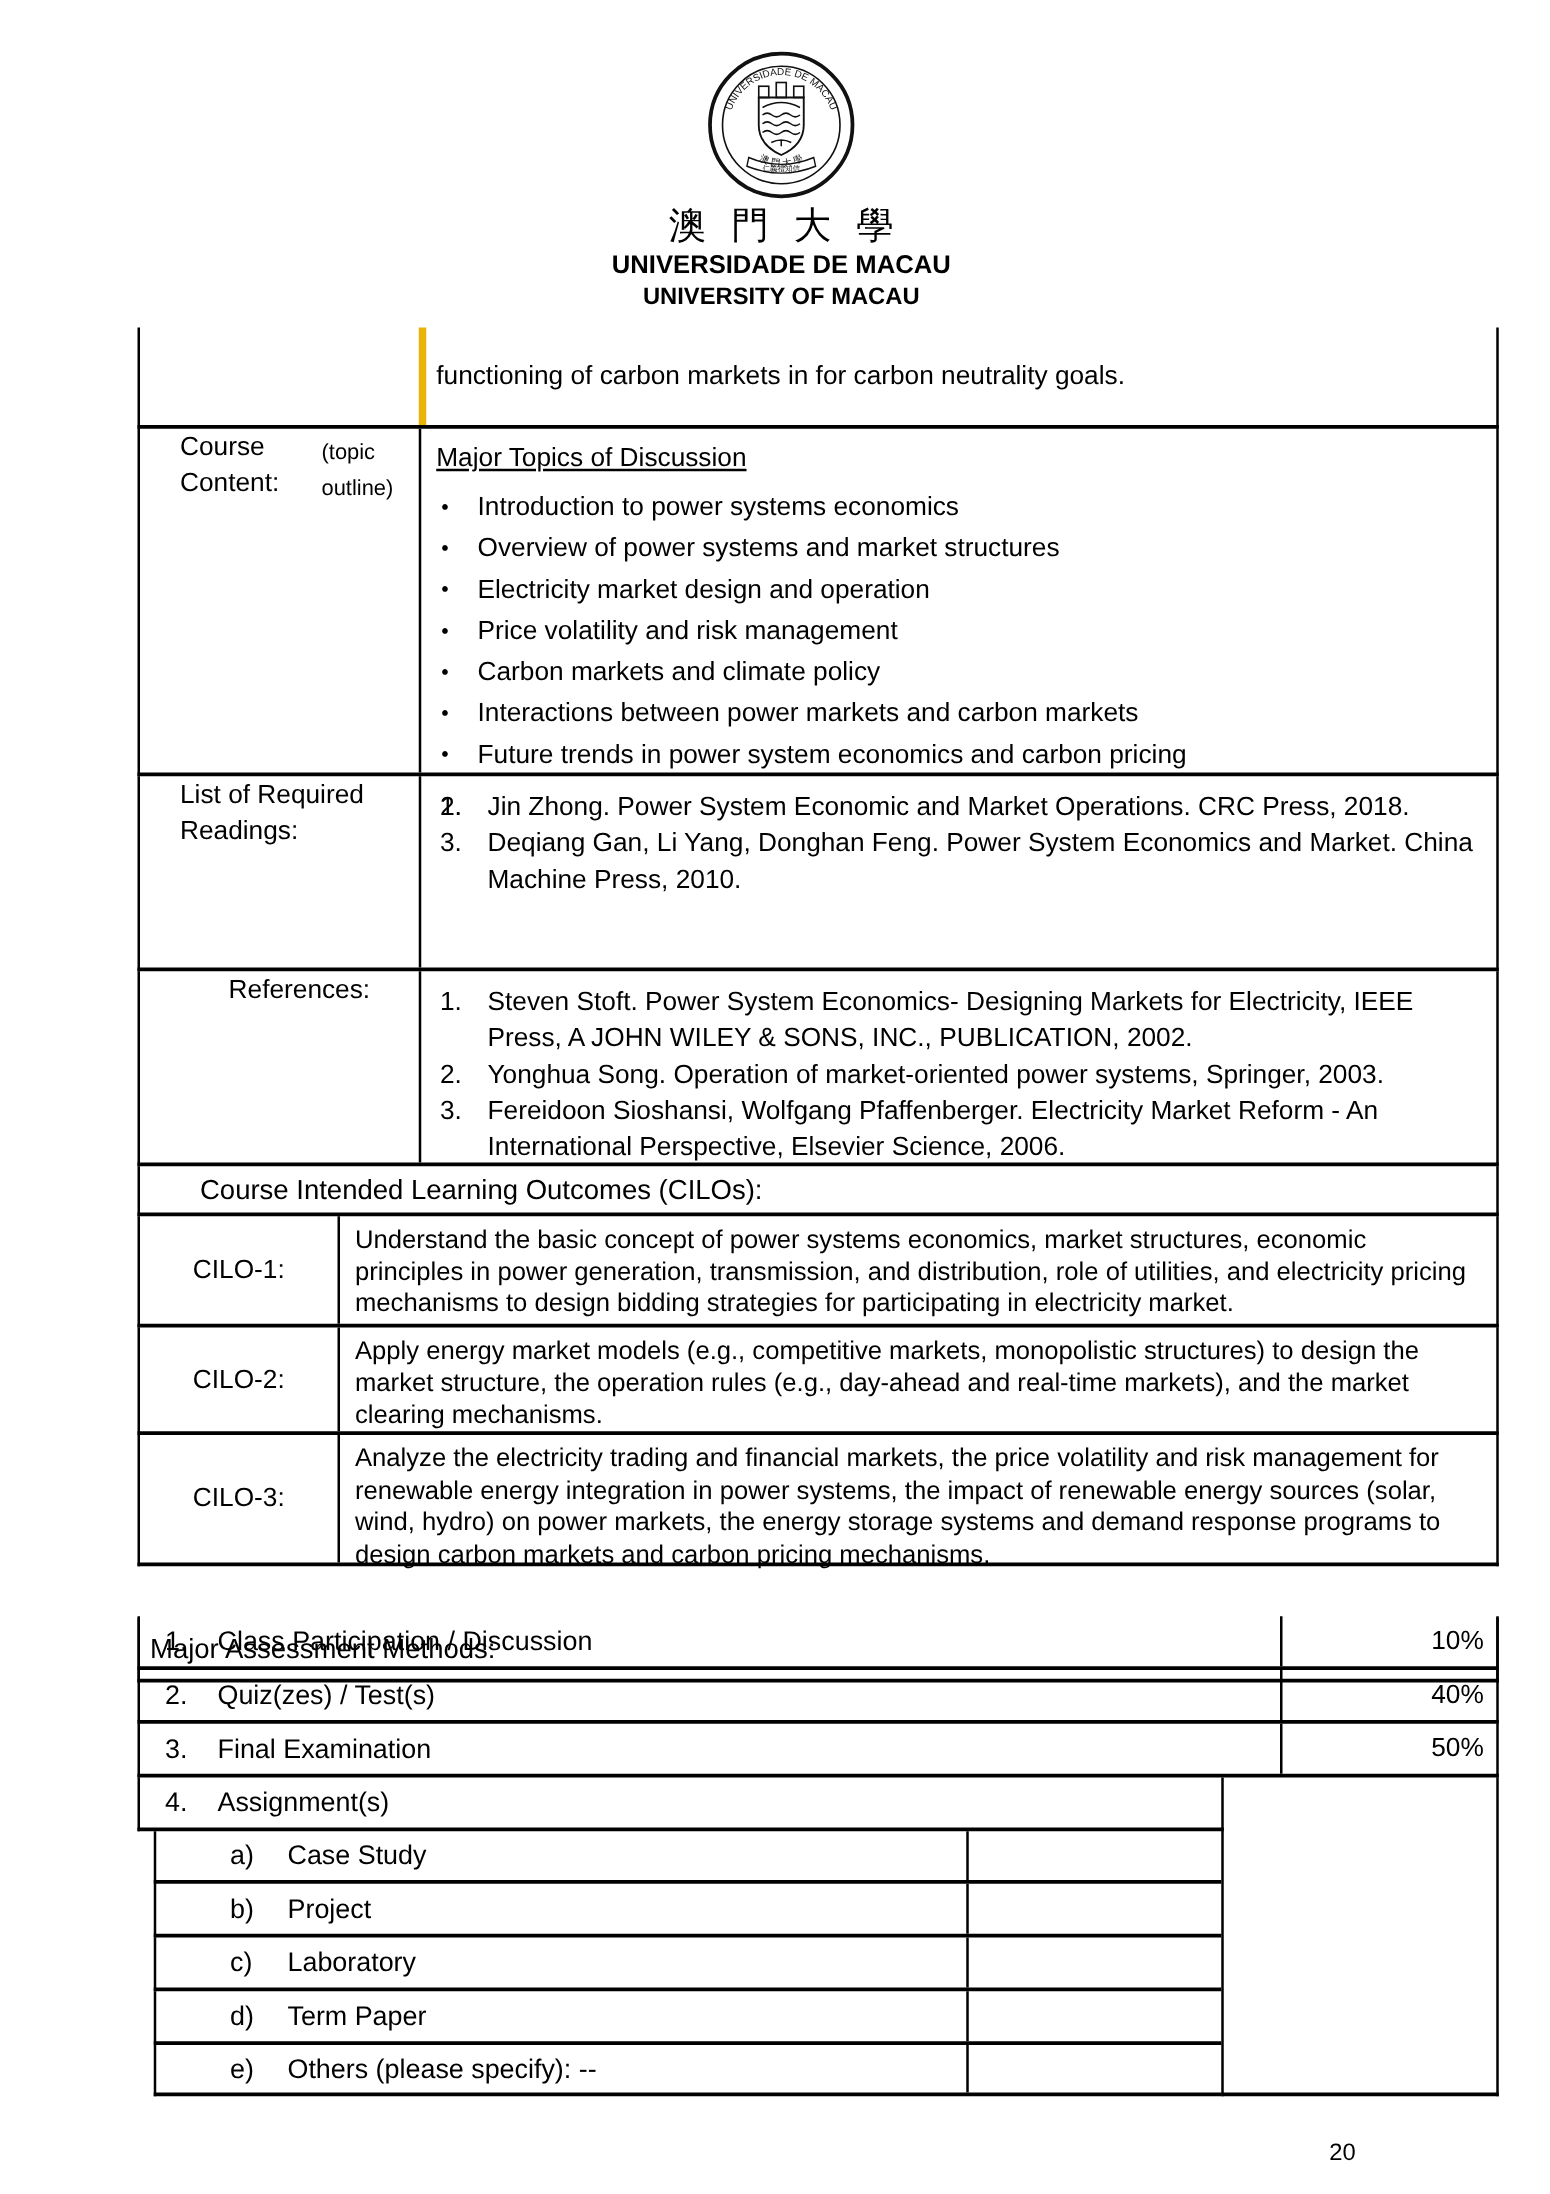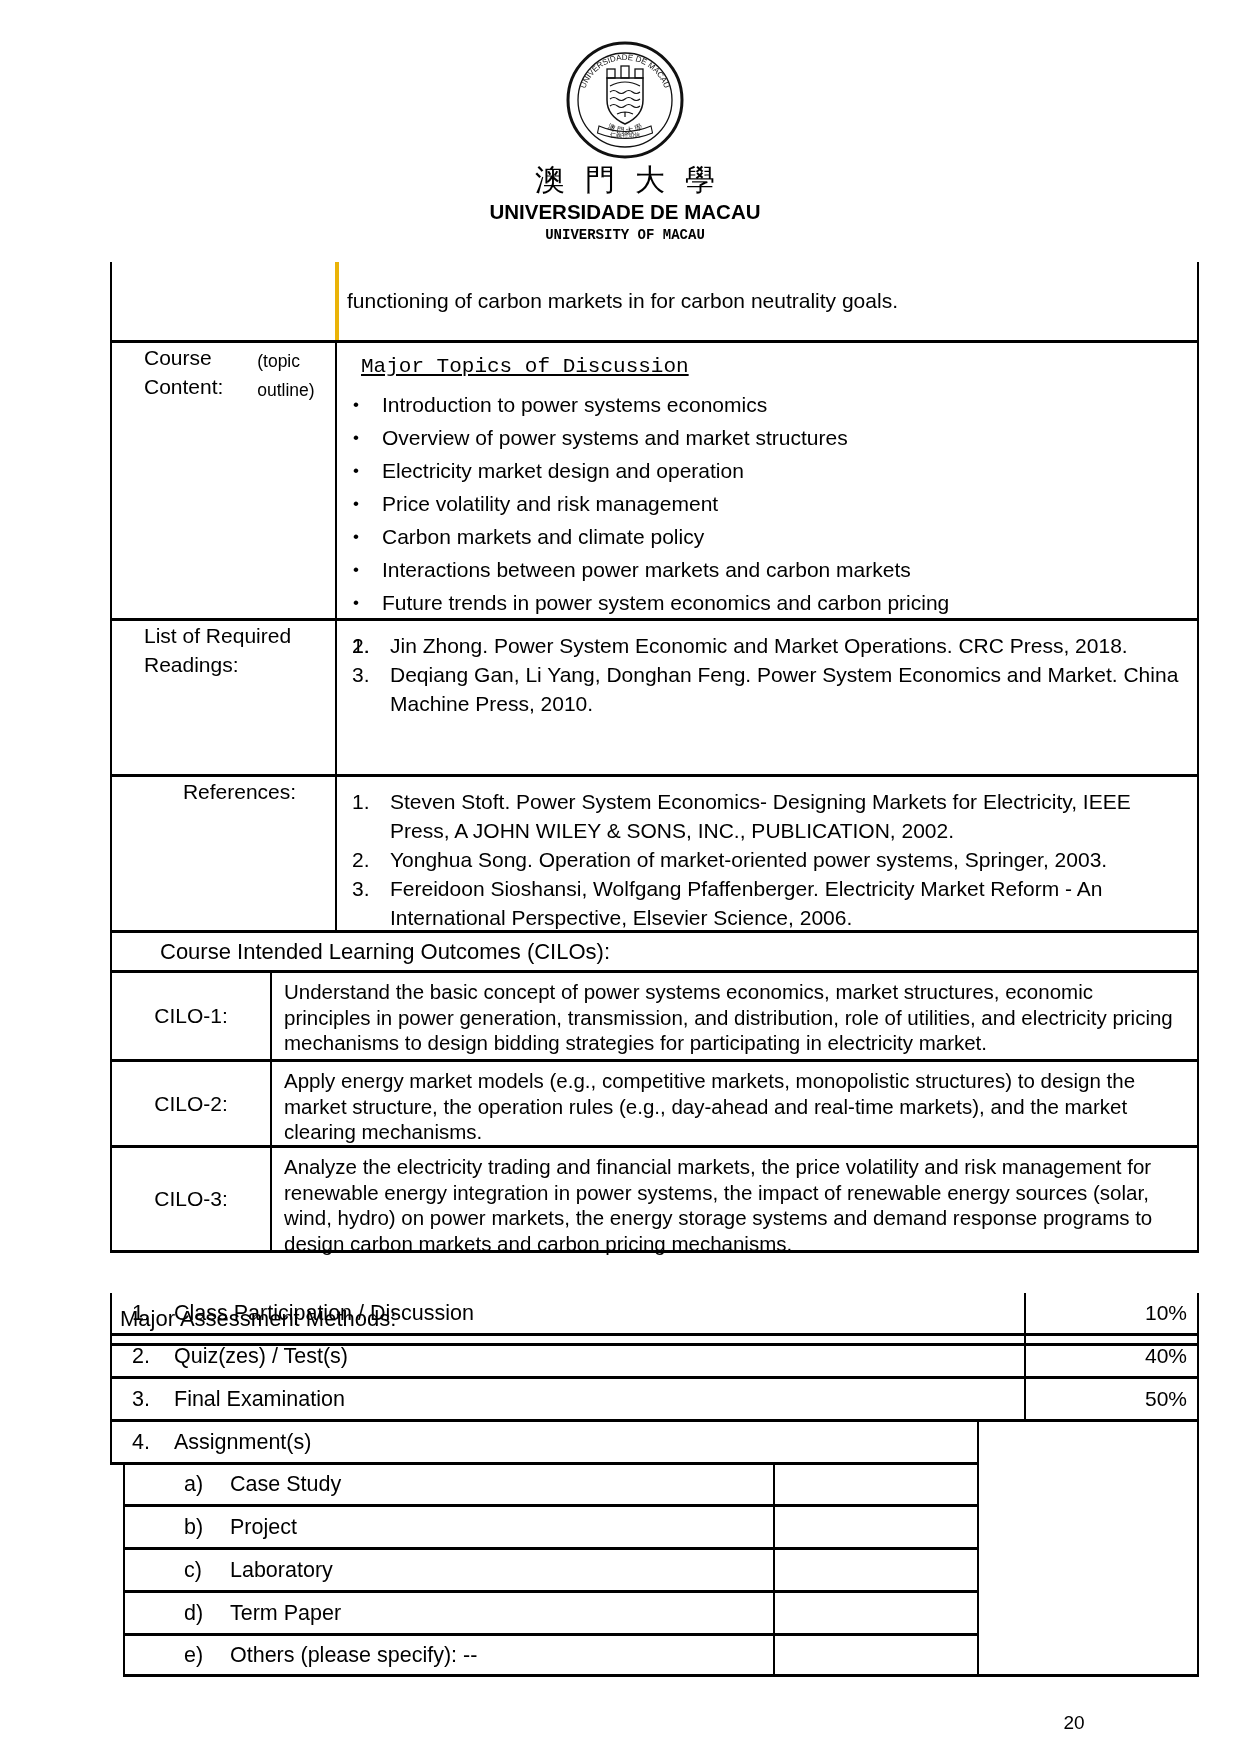--- a/index.html
+++ b/index.html
@@ -6,21 +6,21 @@
   .page{position:relative;width:1240px;height:1755px;background:#fff;overflow:hidden;
         font-family:"Liberation Sans",sans-serif;color:#000;font-size:21px;}
 
   
   .seal{position:absolute;left:565px;top:40px;width:120px;height:120px;}
   .cn-title{position:absolute;top:160px;left:425px;width:400px;text-align:center;
             font-size:30px;letter-spacing:20px;padding-left:10px;font-family:"DejaVu Sans",sans-serif;}
   .pt-title{position:absolute;top:200px;left:425px;width:400px;text-align:center;
             font-size:20.5px;font-weight:bold;}
   .en-title{position:absolute;top:227px;left:425px;width:400px;text-align:center;
-            font-size:14px;font-weight:bold;font-family:Liberation Mono, monospace;}
+            font-size:19px;font-weight:bold;}
 
   
   .trow{position:absolute;left:110px;width:1089px;box-sizing:border-box;display:flex;
         border:0 solid #000;border-left-width:2px;border-right-width:2px;border-bottom-width:3px;}
   .cell{box-sizing:border-box;}
   #r0 {top:262px;height:81px;}
   #rcc{top:343px;height:278px;}
   #rrd{top:621px;height:156px;}
   #rrf{top:777px;height:156px;}
   #rch{top:933px;height:40px;padding-left:40px;}
@@ -38,23 +38,23 @@
   #rsc{top:1550px;height:43px;}
   #rsd{top:1593px;height:43px;}
   #rse{top:1636px;height:41px;}
   #merged{position:absolute;left:977px;top:1422px;width:222px;height:255px;box-sizing:border-box;
           border:0 solid #000;border-left-width:2px;border-right-width:2px;border-bottom-width:3px;}
 
   .lblcell{flex:0 0 223px;display:flex;flex-direction:row;justify-content:center;padding-left:32px;line-height:29px;}
   .ctcell{flex:1;border-left:2px solid #000;}
   .sublabel{font-size:17.5px;margin-top:4px;}
 
-  .r0text{flex:1;border-left:4px solid #eab308;display:flex;align-items:center;padding-left:8px;}
-
-  .topichead{margin:12px 0 10px 0;padding-left:24px;text-decoration:underline;font-family:Liberation Mono, monospace;}
+  .r0text{flex:1;border-left:6px solid #eab308;display:flex;align-items:center;padding-left:8px;}
+
+  .topichead{margin:12px 0 10px 0;padding-left:12px;text-decoration:underline;}
   .blist{list-style:none;margin:0;padding:0 6px 0 0;line-height:33px;}
   .blist li{position:relative;padding-left:45px;}
   .blt{position:absolute;left:16px;font-size:17px;}
 
   .numlist{list-style:none;margin:0;padding:10px 6px 0 15px;line-height:29px;}
   .numlist li{position:relative;padding-left:38px;}
   .num{position:absolute;left:0;}
 
   .hcell{flex:1;display:flex;align-items:center;padding-left:8px;font-size:22px;}
 

